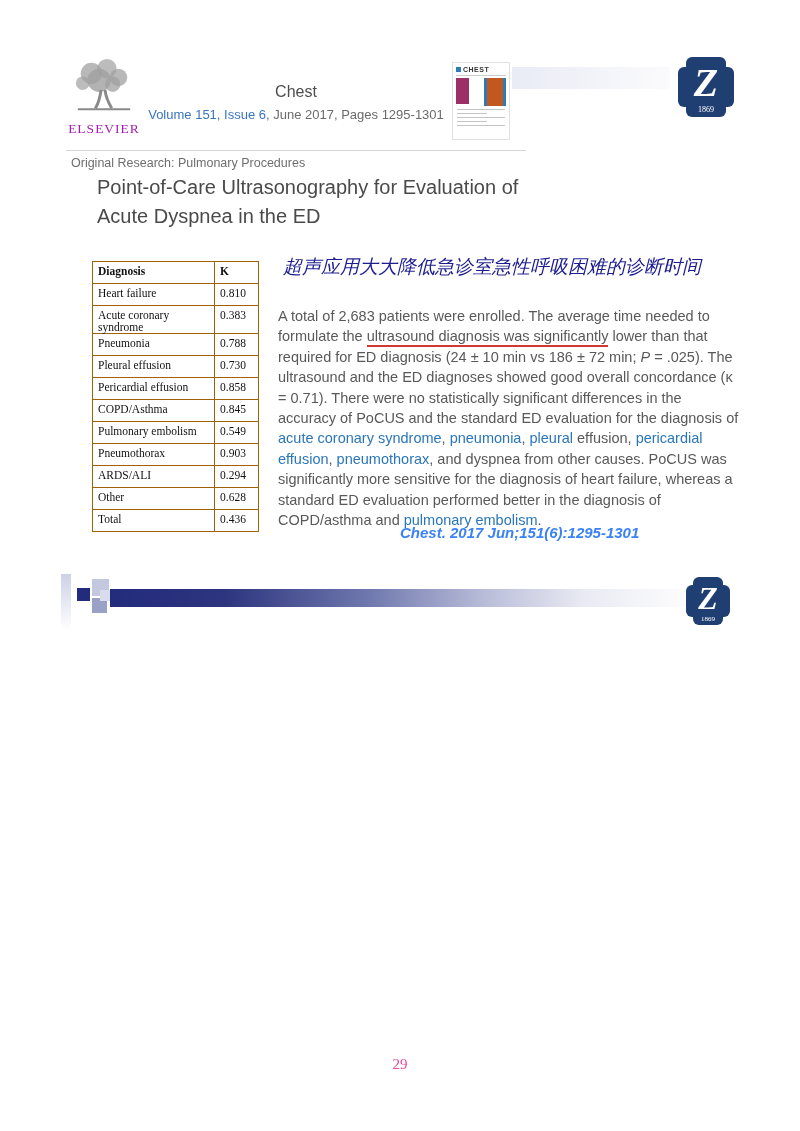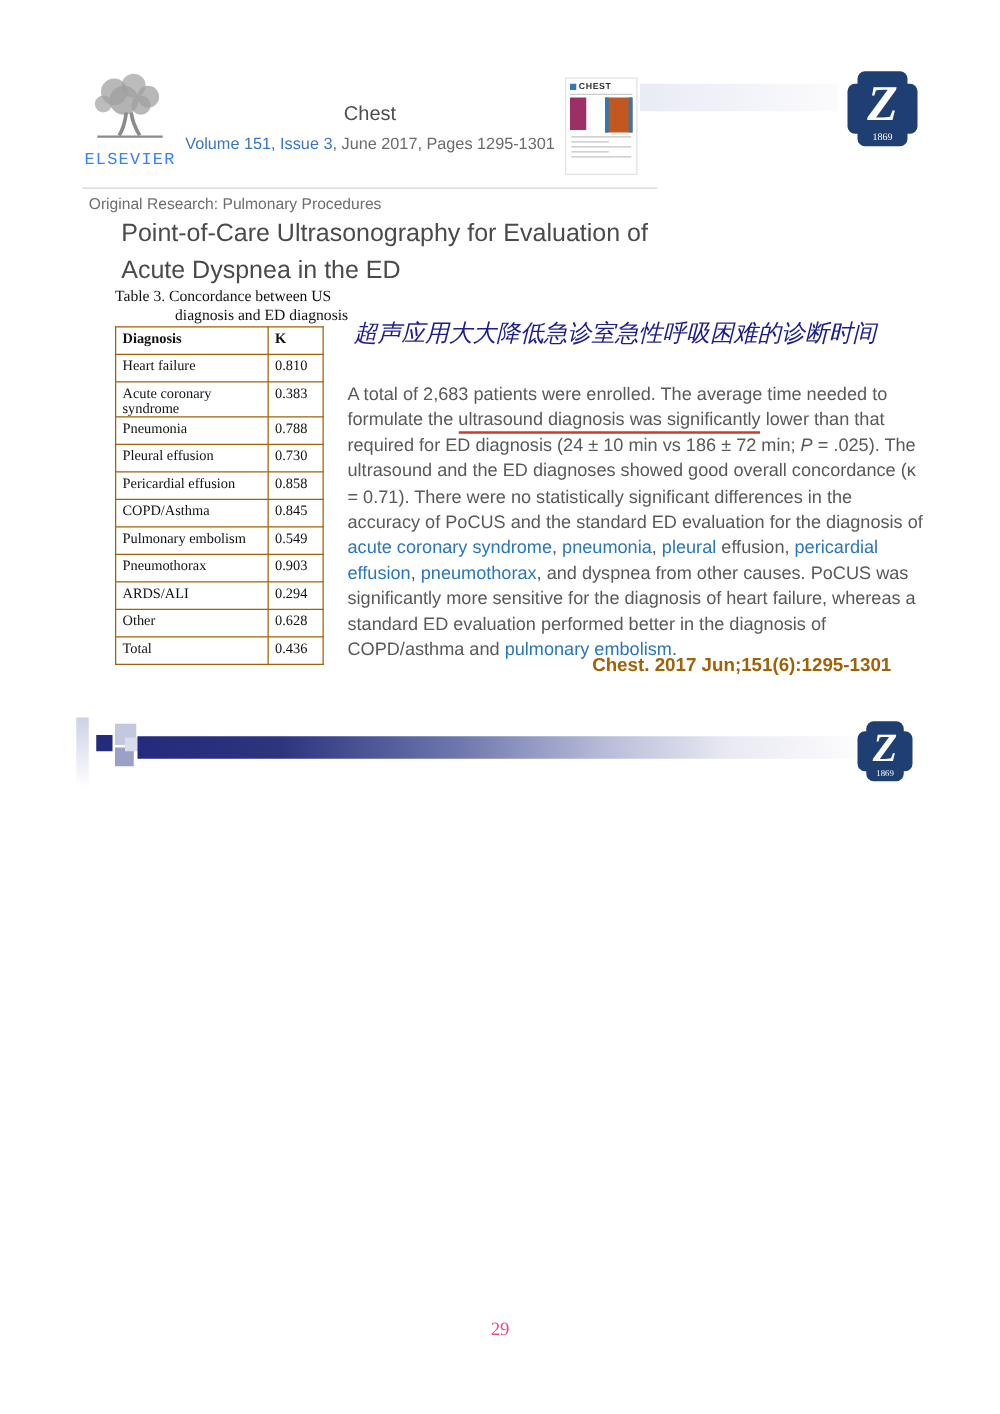--- a/index.html
+++ b/index.html
@@ -3,21 +3,21 @@
 <meta charset="utf-8">
 <style>
   * { margin:0; padding:0; box-sizing:border-box; }
   html,body { background:#ffffff; }
   body { font-family:"Liberation Sans", sans-serif; }
   .page { position:relative; width:800px; height:1131px; background:#fff; overflow:hidden; margin:0 auto; }
 
   
   .elsevier { position:absolute; left:64px; top:57px; width:80px; text-align:center; }
   .elsevier svg { width:68px; height:62px; display:block; margin:0 auto; }
-  .elsevier-name { color:#3b82f6; font-family:Liberation Mono, monospace; font-size:13.5px; letter-spacing:1px; margin-top:2px; }
+  .elsevier-name { color:#a21caf; font-family:Liberation Serif, serif; font-size:13.5px; letter-spacing:1px; margin-top:2px; }
 
   .journal-title { position:absolute; left:166px; top:83px; width:260px; text-align:center; font-size:16px; color:#4d4d4d; }
   .volume-line  { position:absolute; left:106px; top:107px; width:380px; text-align:center; font-size:13px; color:#6b6b6b; }
   .volume-link  { color:#3a76c0; }
 
   .cover { position:absolute; left:452px; top:62px; width:58px; height:78px; border:1px solid #e2e2e2; background:#fff; padding:3px; }
   .cover-head { display:flex; align-items:center; gap:2px; }
   .cover-sq { width:5px; height:5px; background:#2d7bb5; }
   .cover-title { font-size:7px; font-weight:bold; color:#333; letter-spacing:.5px; }
   .cover-rule { height:1px; background:#ccc; margin:2px 0; }
@@ -64,22 +64,22 @@
   .ktable .c-k { width:44px; }
 
   
   .cn-note { position:absolute; left:283px; top:254px; width:470px; font-size:19px; font-style:italic;
              font-weight:normal; color:#1d1d8e; }
   .abstract { position:absolute; left:278px; top:306px; width:464px; font-size:14.5px;
               line-height:20.4px; color:#595959; }
   .seg-link { color:#2a76b9; text-decoration:none; cursor:pointer; }
   .seg-underline { border-bottom:2px solid #cf3a2e; padding-bottom:1px; }
   .seg-italic { font-style:italic; }
-  .citation { position:absolute; left:400px; top:524px; width:313px; text-align:right; font-size:15px;
-              font-weight:bold; color:#a16207; }
+  .citation { position:absolute; left:400px; top:524px; width:313px; font-size:15px;
+              font-weight:bold; font-style:italic; color:#3b82f6; }
 
   
   .div-strip { position:absolute; left:61px; top:574px; width:10px; height:56px;
                background:linear-gradient(to bottom,#cdd1e6,#ffffff); }
   .sq { position:absolute; }
   .sq1 { left:77px;  top:588px; width:13px; height:13px; background:#232b7c; }
   .sq2 { left:92px;  top:579px; width:17px; height:17px; background:#c3c8df; }
   .sq3 { left:92px;  top:598px; width:15px; height:15px; background:#9aa1c7; }
   .sq4 { left:100px; top:590px; width:11px; height:11px; background:#d9dcec; }
   .div-bar { position:absolute; left:110px; top:589px; width:578px; height:18px;
@@ -107,21 +107,21 @@
         <circle cx="44" cy="28" r="8" opacity="0.75"></circle>
       </g>
       <path d="M32 34 C31 41 30 47 26 53 M36 34 C37 42 40 48 43 53" stroke="#8a8a8a" stroke-width="3" fill="none"></path>
       <path d="M8 54 L62 54" stroke="#8a8a8a" stroke-width="2"></path>
     </svg>
     <div class="elsevier-name">ELSEVIER</div>
   </div>
 
   <div class="journal-title">Chest</div>
   <div class="volume-line">
-    <span class="volume-link">Volume 151, Issue 3</span><span>, June 2017, Pages 1295-1301</span>
+    <span class="volume-link">Volume 151, Issue 6</span><span>, June 2017, Pages 1295-1301</span>
   </div>
 
   <div class="cover">
     <div class="cover-head">
       <span class="cover-sq"></span>
       <span class="cover-title">CHEST</span>
     </div>
     <div class="cover-rule"></div>
     <div class="cover-body">
       <span class="cover-mag"></span>
@@ -141,24 +141,20 @@
     <div class="bar-v"></div>
     <div class="zl">Z</div>
     <div class="yr">1869</div>
   </div>
 
   <div class="header-rule"></div>
 
   <div class="category">Original Research: Pulmonary Procedures</div>
   <div class="article-title">Point-of-Care Ultrasonography for Evaluation of Acute Dyspnea in the ED</div>
 
-  <div class="table-caption">
-    <div>Table 3. Concordance between US</div>
-    <div class="l2">diagnosis and ED diagnosis</div>
-  </div>
   <table class="ktable">
     <thead>
       <tr>
         <th class="c-diag">Diagnosis</th>
         <th class="c-k">K</th>
       </tr>
     </thead>
     <tbody>
         <tr>
           <td class="c-diag">Heart failure</td>

